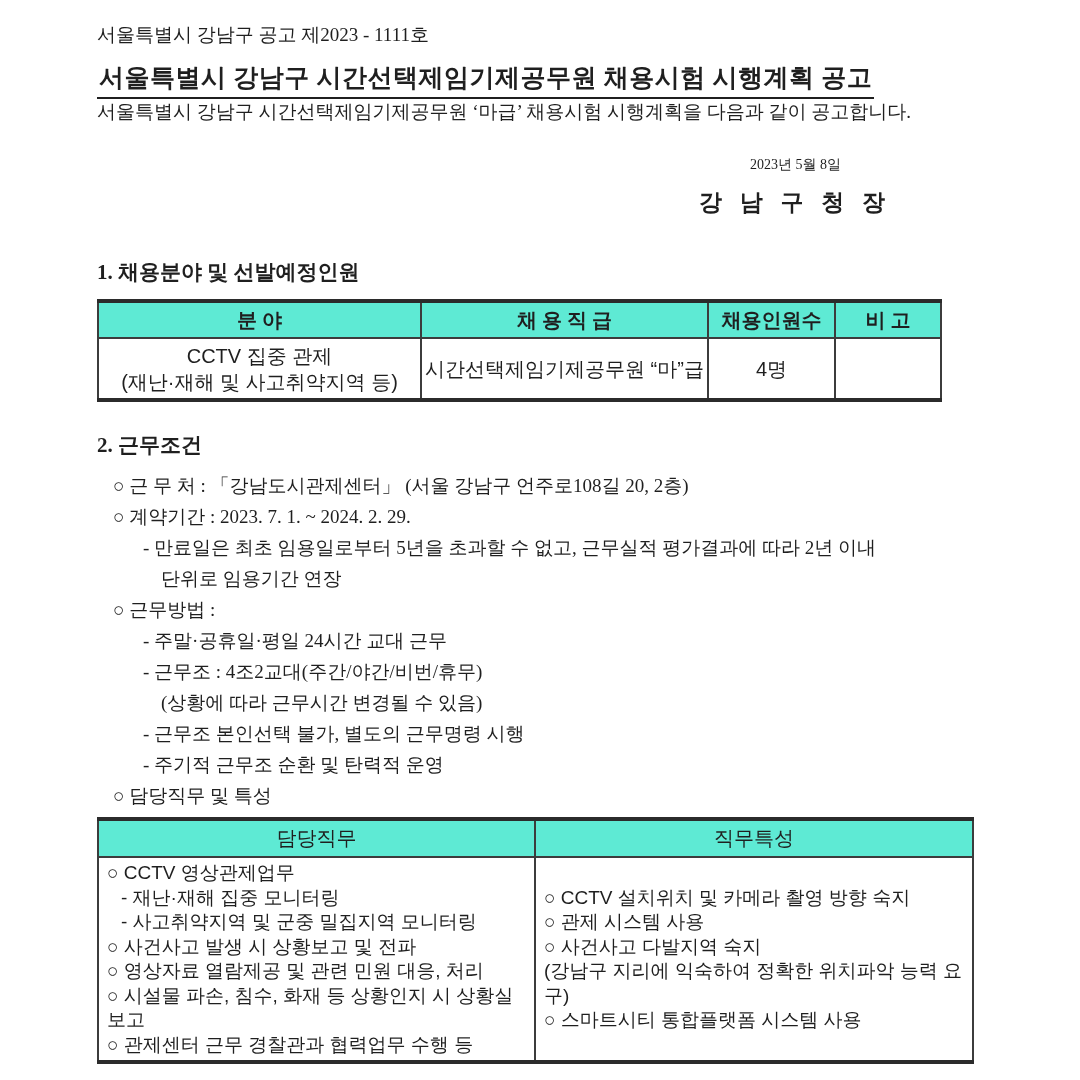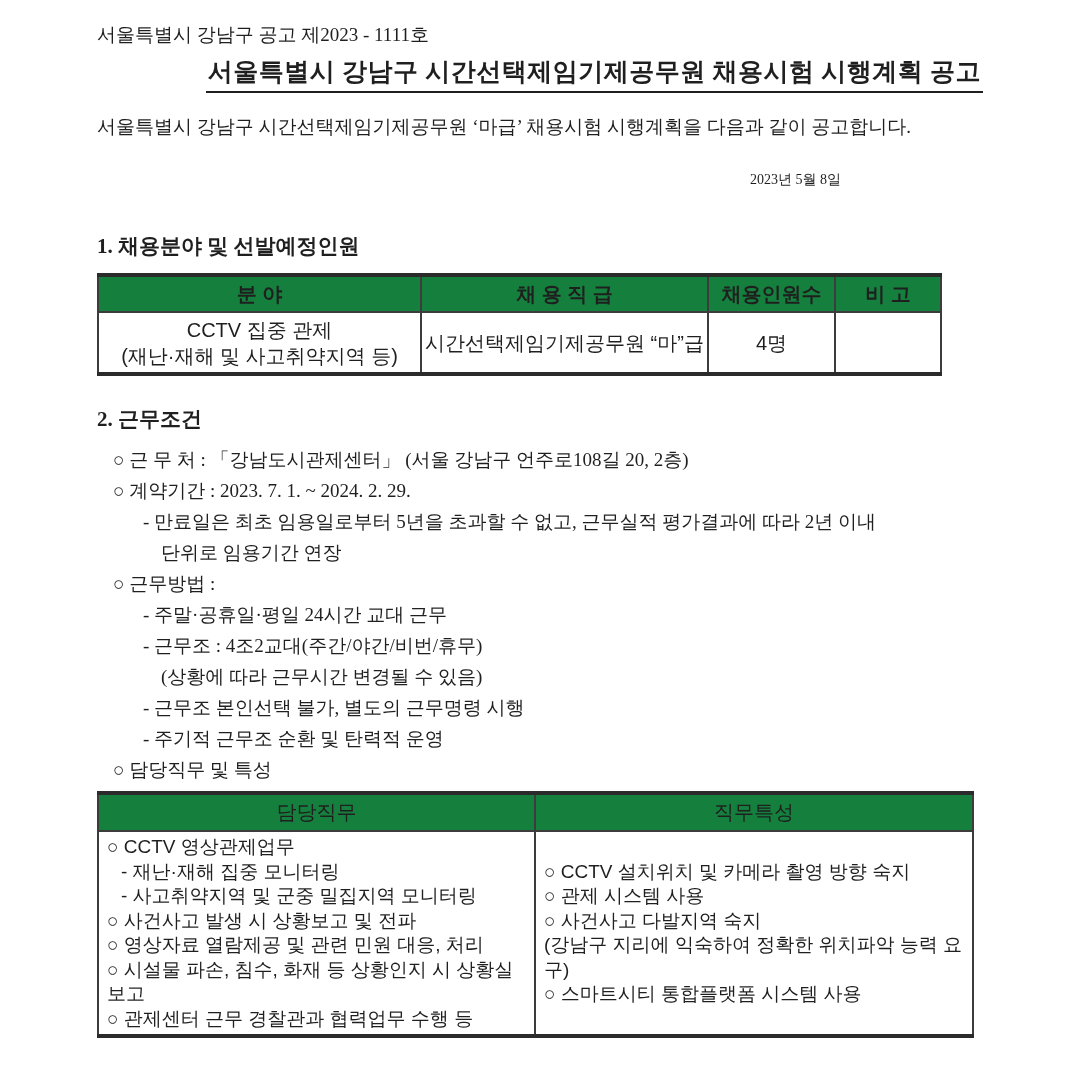--- a/index.html
+++ b/index.html
@@ -7,45 +7,45 @@
   body {
     width:1080px; height:1080px;
     font-family:"Liberation Serif","DejaVu Serif",serif;
     color:#1f1f1f;
     overflow:hidden;
   }
   .page { padding:22px 97px 0 97px; width:1080px; }
 
   .notice-number { font-size:19px; line-height:26px; }
 
-  .title-wrap { text-align:right; margin-top:8px; }
+  .title-wrap { text-align:left; margin-top:14px; }
   .title {
     display:inline-block;
     font-size:25px; font-weight:bold; line-height:32px;
     border-bottom:2px solid #1f1f1f; padding:0 2px 3px 2px;
     letter-spacing:0.5px;
   }
 
-  .intro { font-size:19px; line-height:26px; margin-top:21px; }
+  .intro { font-size:19px; line-height:26px; margin-top:0; }
 
   .date-line { font-size:14px; line-height:26px; text-align:right; padding-right:142px; margin-top:27px; }
   .issuer-line {
     font-size:23px; font-weight:bold; line-height:32px;
     text-align:right; padding-right:92px; margin-top:9px; letter-spacing:6px;
   }
 
   .section-heading { font-size:21px; font-weight:bold; line-height:26px; }
   .sec1 { margin-top:40px; }
   .sec2 { margin-top:30px; }
 
   table { border-collapse:collapse; table-layout:fixed; }
   .doc-table { font-family:"Liberation Sans","DejaVu Sans",sans-serif; }
   .doc-table th, .doc-table td { border:2px solid #3c3c3c; }
   .doc-table { border-top:4px solid #2b2b2b; border-bottom:4px solid #2b2b2b; }
-  .doc-table th { background:#15803d; font-weight:bold; }
+  .doc-table th { background:#5eead4; font-weight:bold;font-family:Liberation Serif, serif; }
 
   .table1 { width:843px; margin-top:14px; }
   .table1 th { height:37px; font-size:20px; text-align:center; }
   .table1 td { height:62px; font-size:20px; text-align:center; vertical-align:middle; line-height:26px; }
   .t1-c1 { width:323px; } .t1-c2 { width:287px; } .t1-c3 { width:127px; } .t1-c4 { width:106px; }
 
   .cond-list { margin-top:12px; }
   .cond-line { font-size:19px; line-height:31px; }
   .lvl1 { padding-left:16px; }
   .lvl2 { padding-left:46px; }
@@ -66,20 +66,21 @@
 
   <div class="notice-number">서울특별시 강남구 공고 제2023 - 1111호</div>
 
   <div class="title-wrap">
     <span class="title">서울특별시 강남구 시간선택제임기제공무원 채용시험 시행계획 공고</span>
   </div>
 
   <div class="intro">서울특별시 강남구 시간선택제임기제공무원  ‘마급’  채용시험 시행계획을 다음과 같이 공고합니다.</div>
 
   <div class="date-line">2023년  5월  8일</div>
+  <div class="issuer-line">강 남 구 청 장</div>
 
   <div class="section-heading sec1">1. 채용분야 및 선발예정인원</div>
 
   <table class="doc-table table1">
     <colgroup>
       <col class="t1-c1">
         <col class="t1-c2">
         <col class="t1-c3">
         <col class="t1-c4">
     </colgroup>

